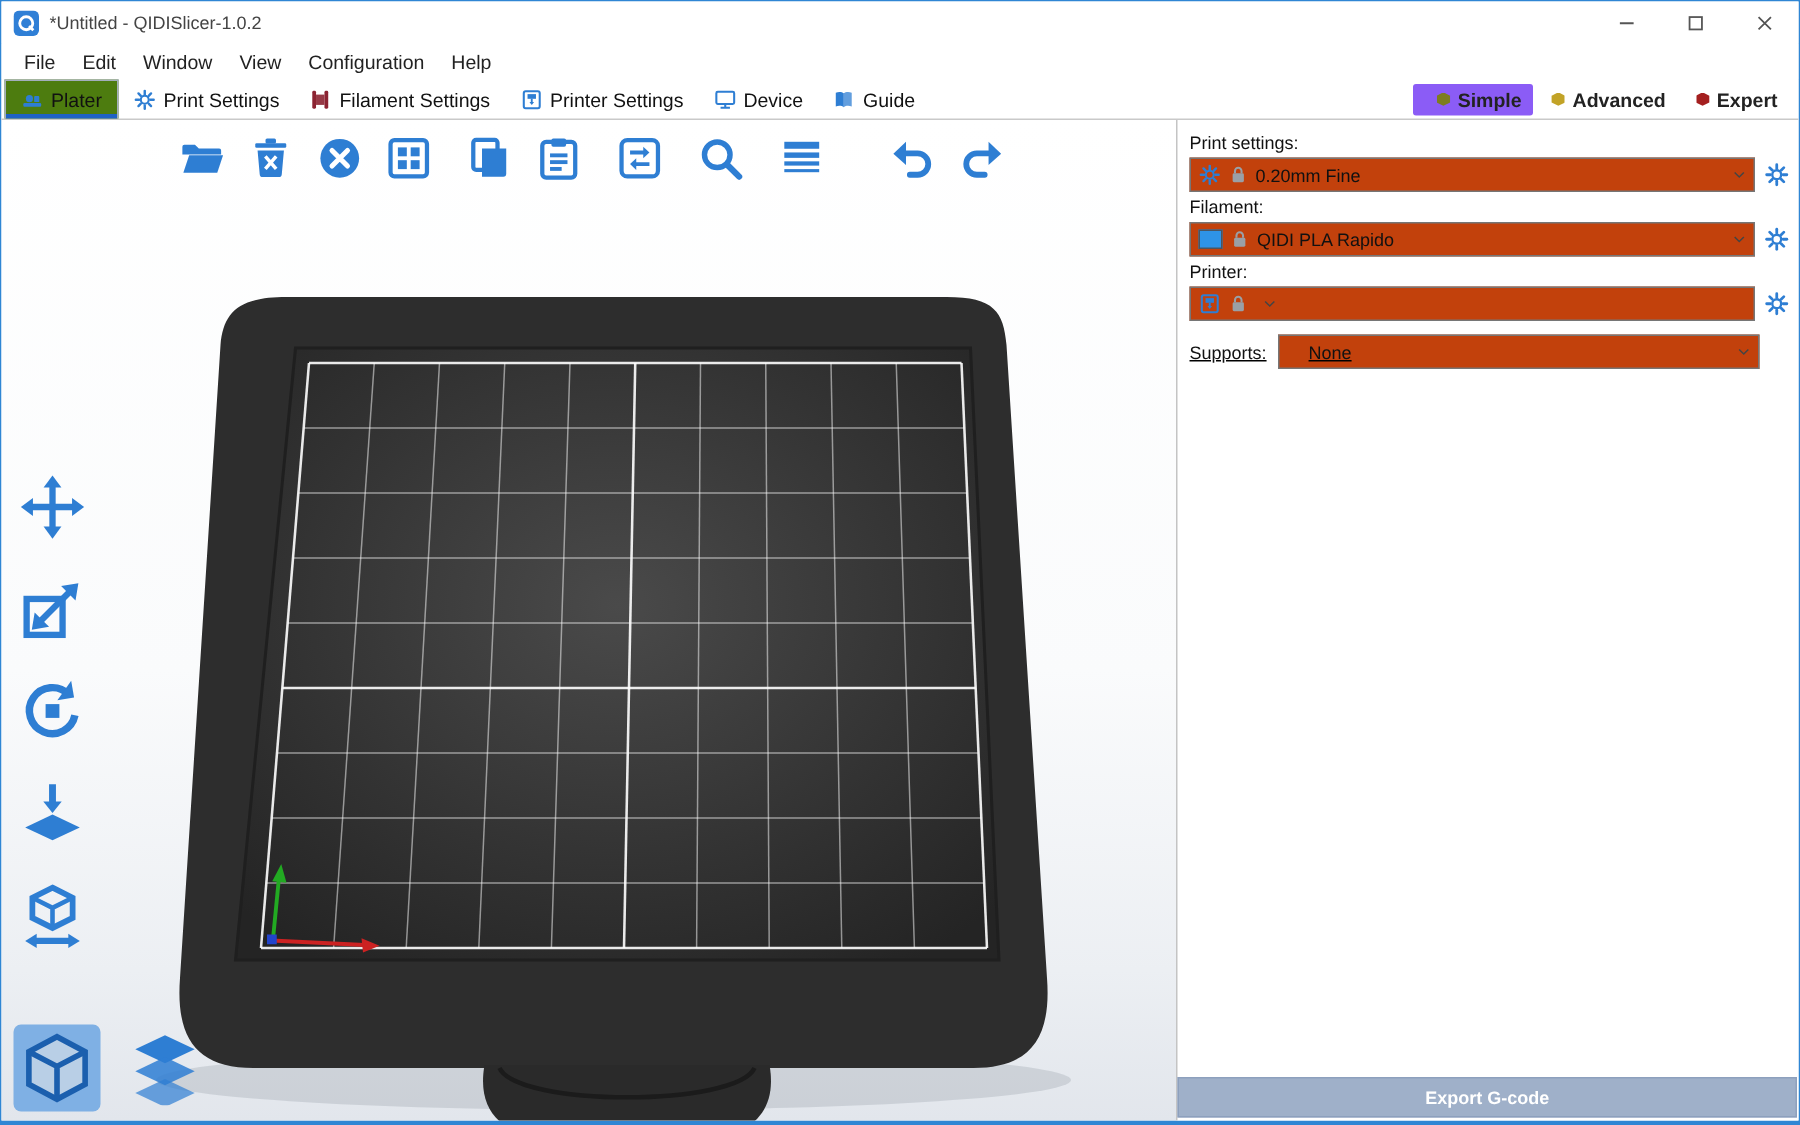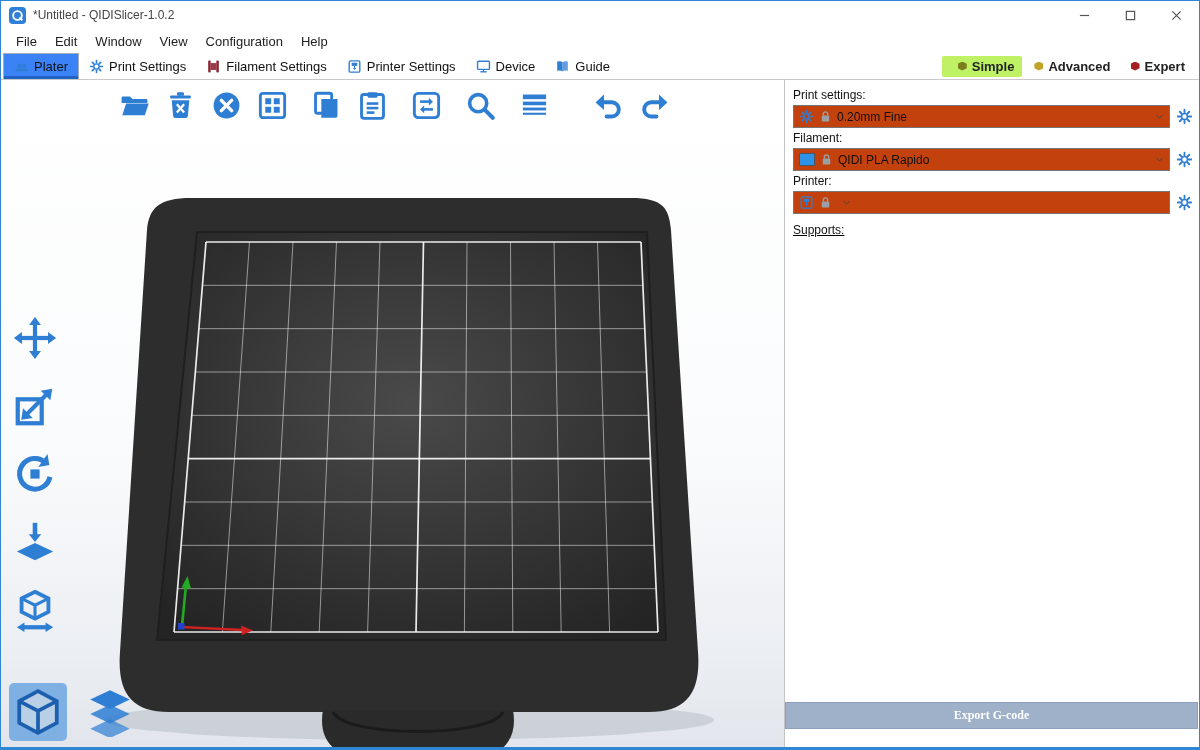--- a/index.html
+++ b/index.html
@@ -14,27 +14,27 @@
   .win-btn { width:46px; height:100%; display:flex; align-items:center; justify-content:center; color:#555; }
   .win-btn svg { width:11px; height:11px; stroke:#555; stroke-width:1.3; fill:none; }
 
   
   .menubar { height:24px; display:flex; align-items:center; padding-left:6px; background:#fff; flex:none; }
   .menu-item { font-size:13px; color:#222; padding:2px 9px; }
 
   
   .tabbar { height:27px; display:flex; align-items:stretch; background:#fff; border-bottom:1px solid #c9c9c9; padding-left:2px; flex:none; }
   .tab { display:flex; align-items:center; gap:5px; padding:0 10px; font-size:13px; color:#111; position:relative; }
-  .tab.active { background:#3b82f6; border:1px solid #a3aebb; border-bottom:none; }
+  .tab.active { background:#4d7c0f; border:1px solid #a3aebb; border-bottom:none; }
   .tab.active::after { content:""; position:absolute; left:0; right:0; bottom:0; height:3px; background:#1f62c4; }
   .tic { width:15px; height:15px; color:#2e7ed3; }
   .tic-maroon { color:#8c2332; }
   .modes { margin-left:auto; display:flex; align-items:center; gap:4px; padding-right:6px; }
   .mode { display:flex; align-items:center; gap:5px; font-size:13px; font-weight:bold; color:#222; padding:3px 8px; border-radius:2px; }
-  .mode.active { background:#bef264;padding-left:16px; }
+  .mode.active { background:#8b5cf6;padding-left:16px; }
   .hex { width:9px; height:9px; display:inline-block; clip-path:polygon(50% 0,100% 25%,100% 75%,50% 100%,0 75%,0 25%); }
   .hex-simple { background:#7d7d1e; }
   .hex-advanced { background:#c2a327; }
   .hex-expert { background:#a41f1f; }
 
   
   .content { flex:1; display:flex; min-height:0; }
   .viewport { position:relative; flex:1; background:linear-gradient(180deg,#ffffff 0%,#fafbfc 55%,#eceff3 85%,#e2e6ec 100%); overflow:hidden; }
   .bed { position:absolute; left:0; top:0; width:785px; height:670px; }
 
@@ -69,21 +69,21 @@
   .combo-arrow svg { width:11px; height:11px; stroke:#444; stroke-width:1.6; fill:none; }
   .gear-btn { width:17px; height:17px; margin-left:6px; flex:none; color:#2e7ed3; background:none; border:none; padding:0; }
   .gear-btn svg { width:17px; height:17px; }
   .swatch { width:16px; height:13px; border:1px solid #4a5560; background:#2e93e6; margin-right:4px; flex:none; }
   .row-inline { display:flex; align-items:center; margin-top:9px;text-decoration:underline; }
   .lab-inline { font-size:12px; color:#111; margin-right:8px; }
   .supports-combo { margin-right:20px; }
   .small-combo { flex:none; width:78px; }
   .checkbox { width:14px; height:14px; border:1px solid #333; background:#fff; display:inline-block; }
   .brim-label { margin-left:26px; }
-  .export-btn { position:absolute; left:0; right:1px; bottom:18px; height:27px; background:#9fb0c9; border:1px solid #8da0bd; color:#fff; font-weight:bold; font-size:12px; font-family:Liberation Serif, serif;margin-top:32px; }
+  .export-btn { position:absolute; left:0; right:1px; bottom:2px; height:27px; background:#9fb0c9; border:1px solid #8da0bd; color:#fff; font-weight:bold; font-size:12px; font-family:Liberation Sans, sans-serif;margin-top:32px; }
 </style>
 </head>
 <body>
 
 <svg width="0" height="0" style="position:absolute">
   <defs>
     <symbol id="i-gear" viewBox="0 0 24 24">
       <circle cx="12" cy="12" r="4.2" fill="none" stroke="currentColor" stroke-width="2.2"></circle>
       <g stroke="currentColor" stroke-width="2.6" stroke-linecap="round">
         <line x1="12" y1="2.5" x2="12" y2="6"></line>
@@ -523,19 +523,27 @@
               </svg>
             </span>
         </div>
         <button class="gear-btn"><svg>
               <use href="#i-gear"></use>
             </svg></button>
       </div>
 
       <div class="row-inline">
         <span class="lab-inline">Supports:</span>
+        <div class="combo supports-combo">
+          <span class="combo-text" style="padding-left:14px">None</span>
+          <span class="combo-arrow">
+              <svg>
+                <use href="#i-chevron"></use>
+              </svg>
+            </span>
+        </div>
       </div>
 
 
       <button class="export-btn">Export G-code</button>
     </div>
   </div>
 </div>
 
 </body></html>

